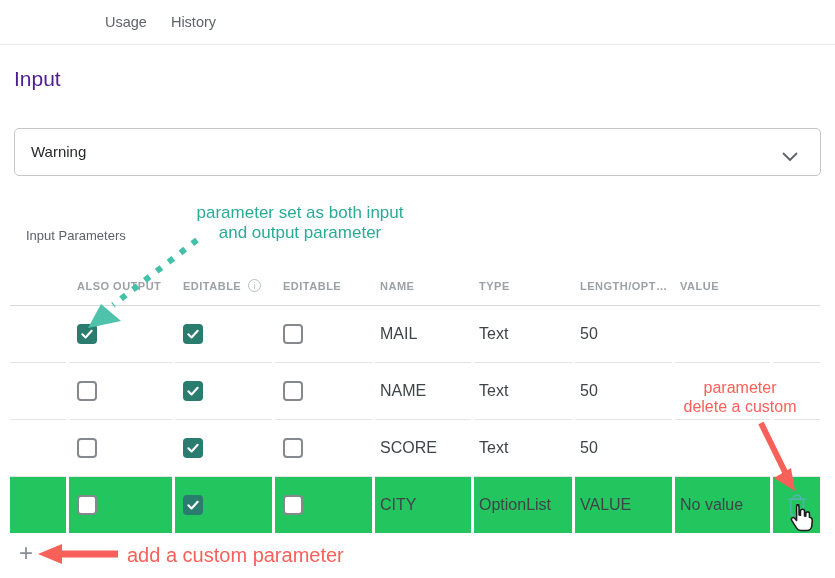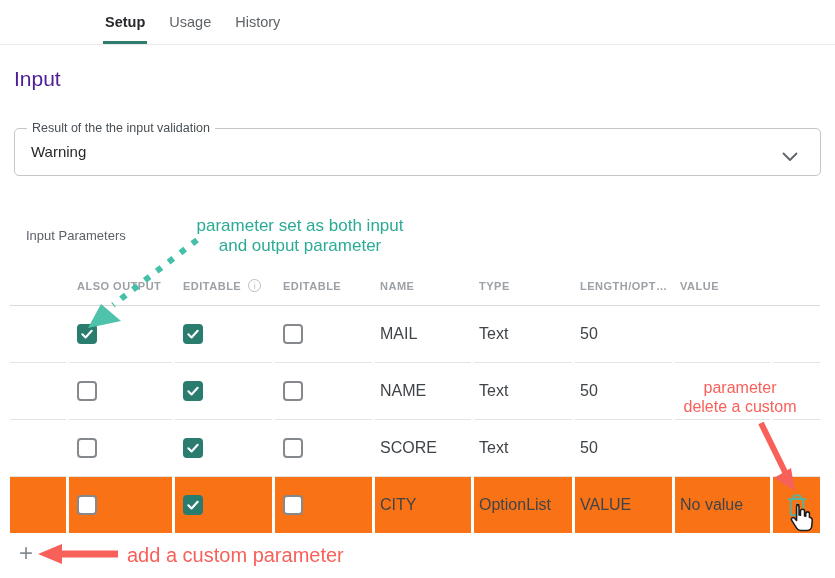--- a/index.html
+++ b/index.html
@@ -111,21 +111,21 @@
   .prow.body .cell {
     height: 100%;
     display: flex;
     align-items: center;
     border-bottom: 1px solid #e3e4e5;
     font-size: 16px;
     color: #3f4449;
   }
   .prow.body.highlighted { height: 56px; }
   .prow.body.highlighted .cell {
-    background: #f97316;
+    background: #22c55e;
     border-bottom: none;
   }
   .cell.pad-cb { padding-left: 8px; }
   .cell.pad-txt { padding-left: 5px; }
   .cell.center { justify-content: center; }
 
   .cb {
     width: 20px;
     height: 20px;
     border-radius: 4px;
@@ -168,49 +168,47 @@
     height: 26px;
     line-height: 24px;
     text-align: center;
     cursor: pointer;
   }
 
   
   .annotation { position: absolute; text-align: center; pointer-events: none; }
   .ann-teal { color: #2bab96; font-size: 17px; font-weight: 500; line-height: 20px; }
   .ann-red  { color: #f8605a; font-size: 17px; font-weight: 500; line-height: 20px; }
-  #ann-both-io { left: 176px; top: 216px; width: 248px; }
+  #ann-both-io { left: 176px; top: 203px; width: 248px; }
   #ann-delete  { left: 658px; top: 378px; width: 164px; font-size: 16px; line-height: 19px; }
   #ann-add     { left: 127px; top: 545px; width: 230px; text-align: left; font-size: 20px; }
 
   .overlay-svg {
     position: absolute;
     left: 0; top: 0;
     width: 835px; height: 578px;
     pointer-events: none;
   }
   .cursor-hand {
     position: absolute;
     left: 786px; top: 502px;
     pointer-events: none;
   }
 </style>
 </head>
 <body>
 
 <div class="tabbar">
-  <div class="tab active">Setup</div>
   <div class="tab">Usage</div>
   <div class="tab">History</div>
 </div>
 
 <h1 class="page-title">Input</h1>
 
 <div class="field">
-  <span class="field-label">Result of the the input validation</span>
   <div class="field-value">Warning</div>
   <span class="field-chevron">
     <svg width="16" height="10" viewBox="0 0 16 10">
         <path d="M1.5 1.5 L8 8 L14.5 1.5" fill="none" stroke="#5f6368" stroke-width="1.8" stroke-linecap="round" stroke-linejoin="round"></path>
       </svg>
   </span>
 </div>
 
 <div class="section-label">Input Parameters</div>
 

